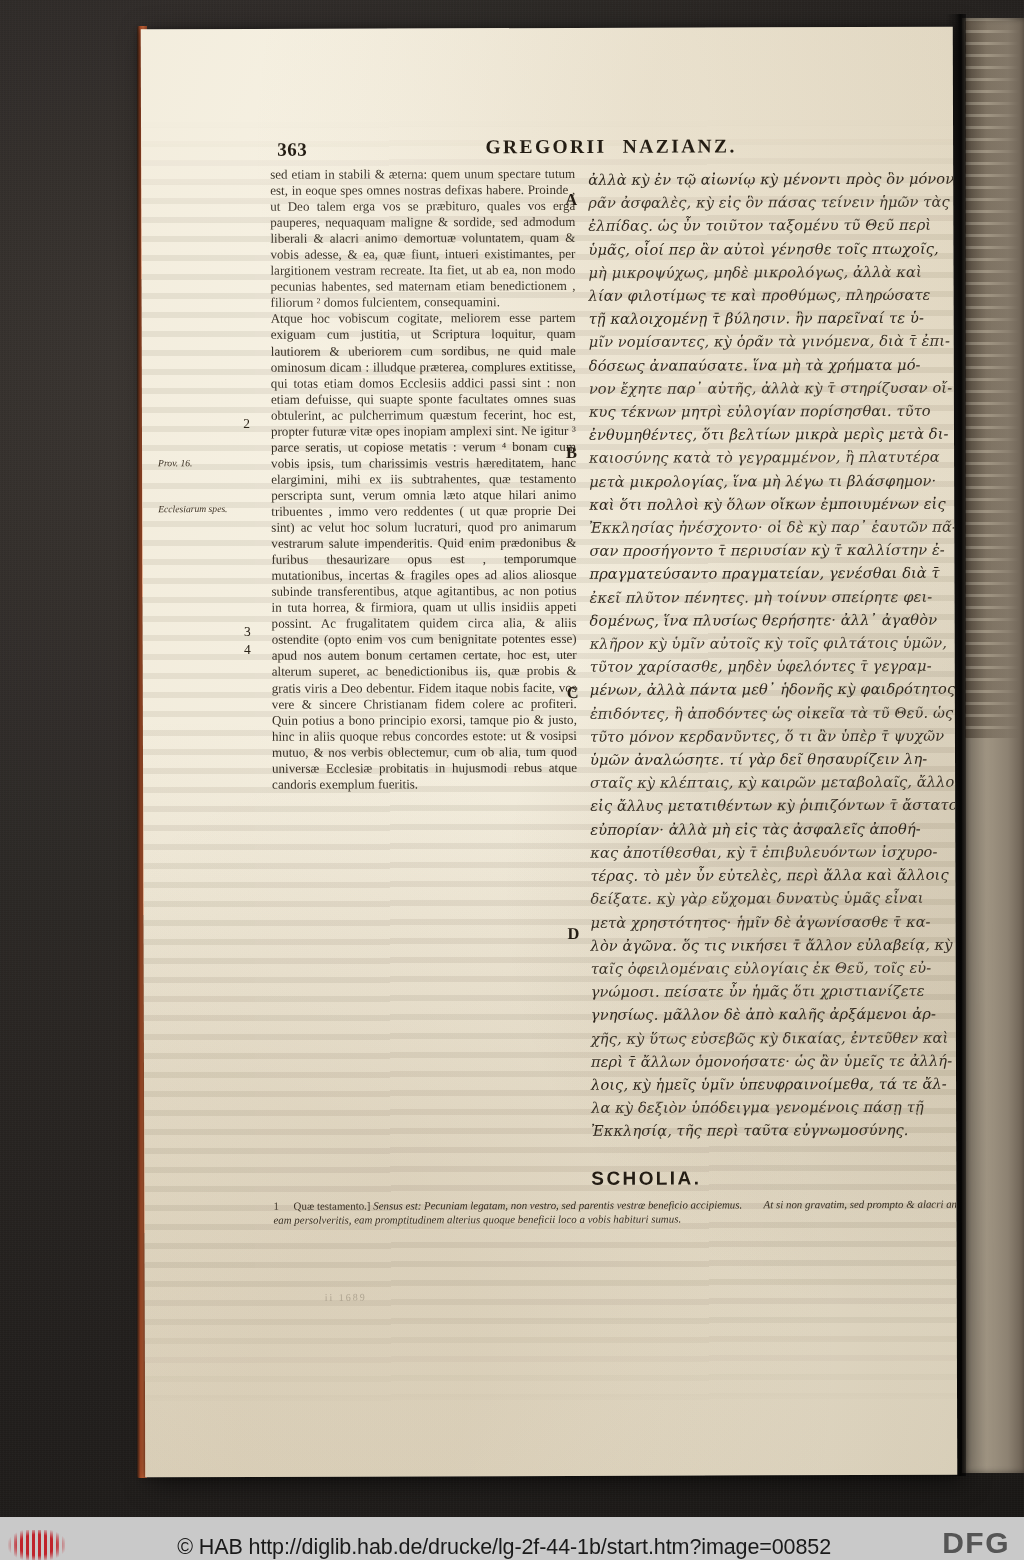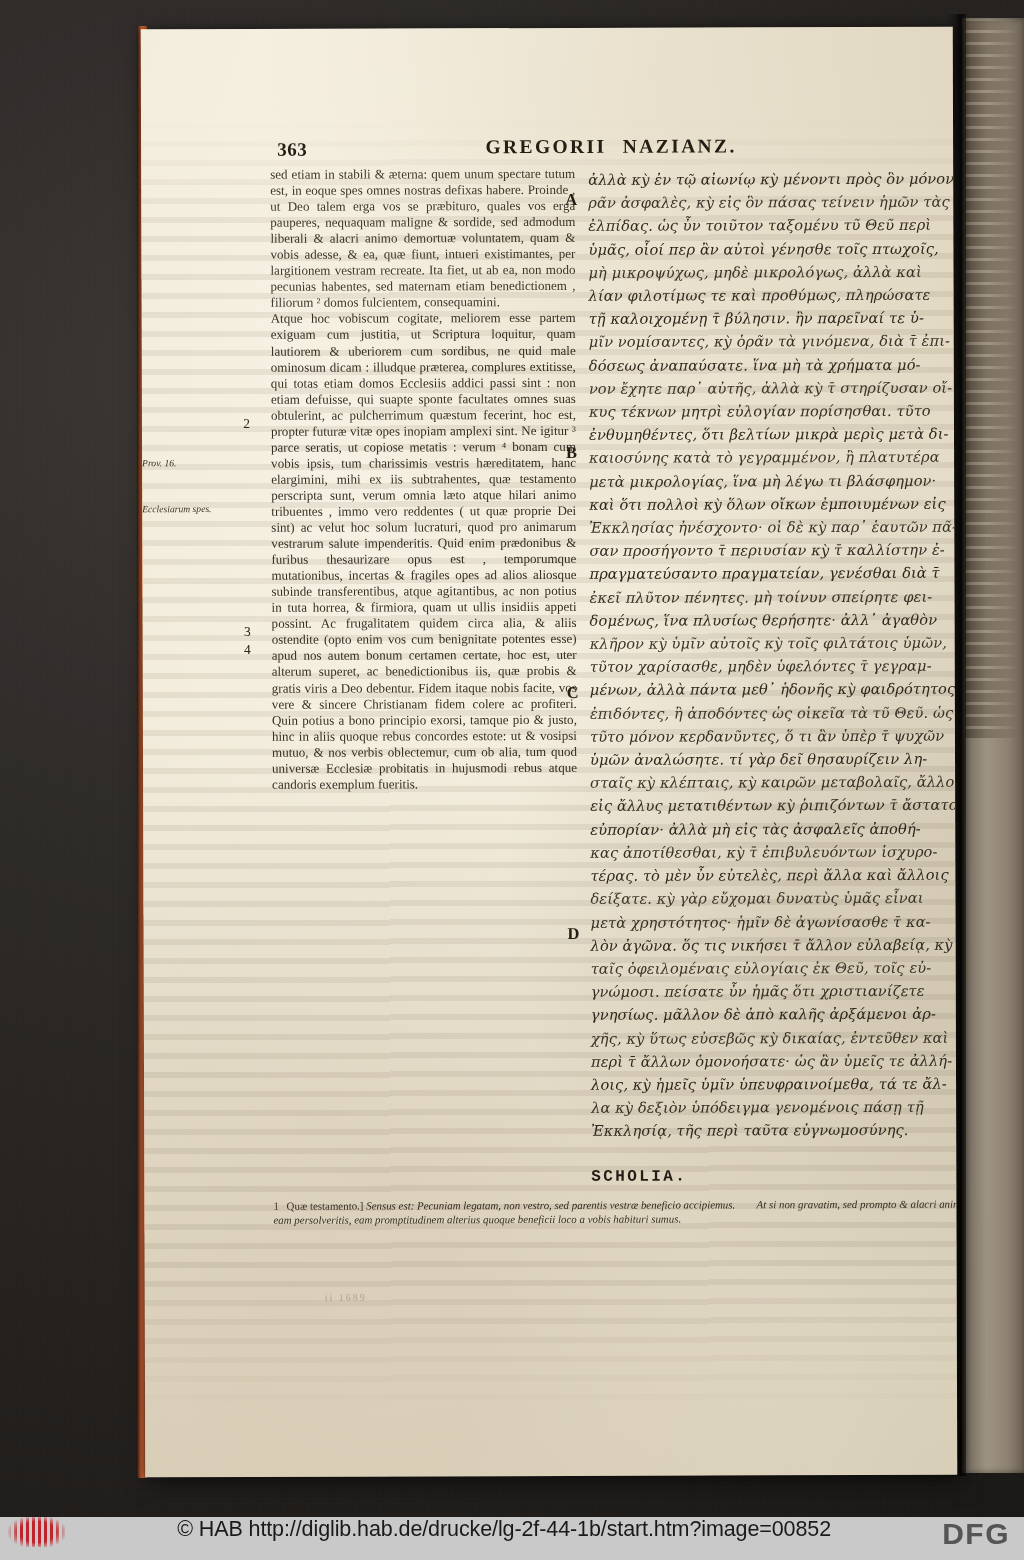--- a/index.html
+++ b/index.html
@@ -116,33 +116,33 @@
 
   
   .section-letter{
     position:absolute;left:424px;
     font-family:"Liberation Serif", serif;font-weight:700;font-size:16.5px;
     color:#241d14;
   }
 
   
   .margin-note{
-    position:absolute;left:0;width:112px;
+    position:absolute;left:16px;width:112px;
     font-family:"Liberation Serif", serif;font-style:italic;
     font-size:9.6px;line-height:11.4px;color:#3a2f22;
   }
   .margin-num{
     position:absolute;width:30px;text-align:right;
     font-family:"Liberation Serif", serif;font-size:13.5px;color:#2b2318;
   }
 
   
   #scholia-heading{
     position:absolute;left:447px;top:1140px;
-    font-family:Liberation Mono, monospace;font-size:16px;font-weight:700;
+    font-family:Liberation Sans, sans-serif;font-size:19px;font-weight:700;
     letter-spacing:2.4px;color:#241d14;
   }
   #scholia-body{
     position:absolute;left:129px;top:1170px;width:700px;
     font-family:"Liberation Serif", serif;font-style:italic;
     font-size:10.9px;line-height:14.4px;color:#2f261b;
     text-align:left;
   }
   #scholia-body .lemma{font-style:normal;}
   #scholia-body .gap{display:inline-block;width:16px;}
@@ -151,21 +151,21 @@
   #pencil-note{
     position:absolute;left:180px;top:1263px;
     font-family:"Liberation Serif", serif;font-size:10px;
     color:rgba(70,60,48,.30);letter-spacing:2px;
   }
 
   
   #footer-bar{
     position:absolute;left:0;top:1517px;width:1024px;height:43px;
     background:#c9c9c9;
-    display:flex;align-items:flex-start;
+    display:flex;align-items:flex-end;
   }
   #hab-mark{
     width:58px;height:30px;margin-left:8px;flex:0 0 auto;
     background:repeating-linear-gradient(90deg,#c0232b 0 3px,#c9c9c9 3px 6px);
     -webkit-mask-image:radial-gradient(ellipse 52% 58% at 50% 50%,#000 60%,transparent 100%);
     mask-image:radial-gradient(ellipse 52% 58% at 50% 50%,#000 60%,transparent 100%);
   }
   #footer-url{
     flex:1 1 auto;text-align:center;
     font-family:"Liberation Sans", sans-serif;
@@ -315,21 +315,21 @@
         <div class="gline" style="opacity: 0.92;">χῆς, κỳ ὕτως εὐσεβῶς κỳ δικαίας, ἐντεῦθεν καὶ</div>
         <div class="gline" style="opacity: 0.96;">περὶ τ̄ ἄλλων ὁμονοήσατε· ὡς ἂν ὑμεῖς τε ἀλλή-</div>
         <div class="gline" style="opacity: 1;">λοις, κỳ ἡμεῖς ὑμῖν ὑπευφραινοίμεθα, τά τε ἄλ-</div>
         <div class="gline" style="opacity: 0.93;">λα κỳ δεξιὸν ὑπόδειγμα γενομένοις πάσῃ τῇ</div>
         <div class="gline" style="opacity: 0.97;">Ἐκκλησίᾳ, τῆς περὶ ταῦτα εὐγνωμοσύνης.</div>
       </div>
 
     <div id="scholia-heading">SCHOLIA.</div>
     <div id="scholia-body">
       <span class="lemma" style="opacity: 0.9;">1</span>
-      <span class="lemma" style="margin-left: 5px; opacity: 0.94;">Quæ testamento.]</span>
+      <span class="lemma" style="margin-left: 12px; opacity: 0.94;">Quæ testamento.]</span>
       <span style="opacity: 0.98;">Sensus est: Pecuniam legatam, non vestro, sed parentis vestræ beneficio accipiemus.</span>
       <span class="gap" style="opacity: 0.91;"></span>
       <span style="opacity: 0.95;">At si non gravatim, sed prompto &amp; alacri animo eam persolveritis, eam promptitudinem alterius quoque beneficii loco a vobis habituri sumus.</span>
     </div>
 
     <div id="pencil-note">ii 1689</div>
   </div>
 
   <div id="footer-bar">
     <div id="hab-mark"></div>

